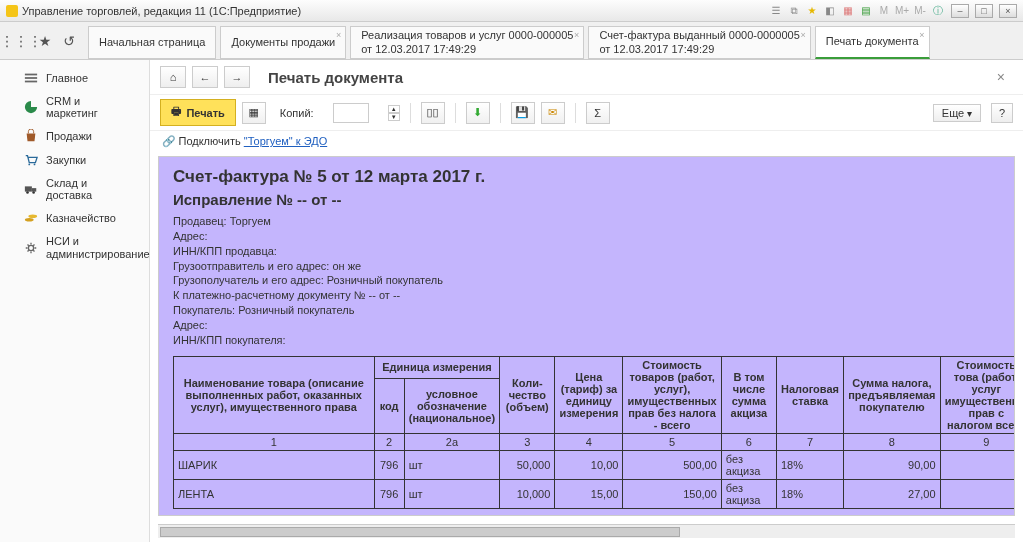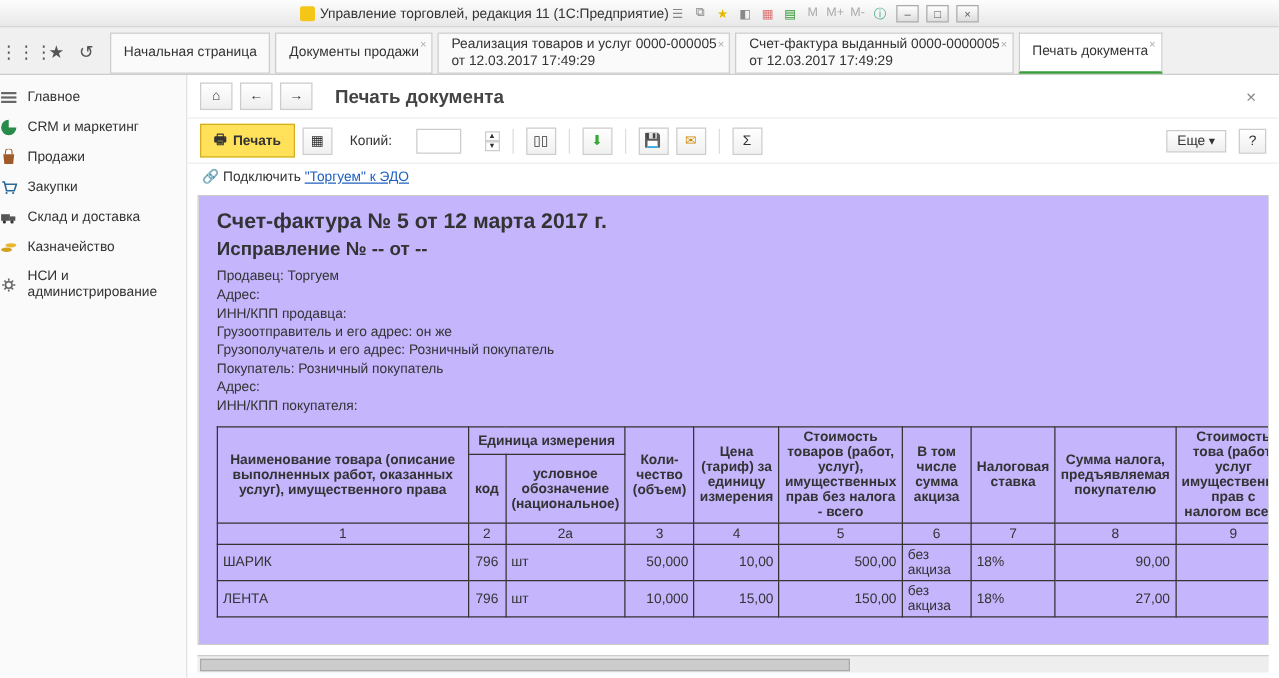--- a/index.html
+++ b/index.html
@@ -1,31 +1,31 @@
 <!DOCTYPE html>
 <html><head>
 <meta charset="utf-8">
 <style>
 *{box-sizing:border-box;margin:0;padding:0;font-family:Arial,sans-serif;font-size:11px;color:#333}
 body{background:#f5f5f5;width:1023px;height:542px;overflow:hidden;position:relative}
-.titlebar{height:22px;background:linear-gradient(#fdfdfd,#e8e8e8);border-bottom:1px solid #ccc;display:flex;align-items:center;padding:0 6px;justify-content:center}
+.titlebar{height:22px;background:linear-gradient(#fdfdfd,#e8e8e8);border-bottom:1px solid #ccc;display:flex;align-items:center;padding:0 6px;justify-content:space-between}
 .titlebar-left{display:flex;align-items:center;gap:4px}
 .titlebar-ico{width:12px;height:12px;background:#f5c518;border-radius:2px}
 .titlebar-right{display:flex;gap:4px;align-items:center}
 .titlebar-right span{width:14px;height:14px;display:flex;align-items:center;justify-content:center;font-size:10px;color:#888}
 .winbtn{width:18px;height:14px;border:1px solid #aaa;background:linear-gradient(#fff,#ddd);display:flex;align-items:center;justify-content:center;font-size:9px;color:#555;margin-left:2px}
 .tabstrip{height:38px;background:#f0f0f0;border-bottom:1px solid #ccc;display:flex;align-items:stretch;padding-left:4px}
 .tabtools{display:flex;align-items:center;gap:6px;padding:0 8px}
 .tabtools div{width:18px;height:18px;display:flex;align-items:center;justify-content:center;font-size:14px;color:#555}
 .tab{border:1px solid #ccc;background:#fafafa;padding:4px 10px;margin:4px 2px 0 2px;min-width:110px;position:relative;display:flex;flex-direction:column;justify-content:center;font-size:10px;color:#555;line-height:1.2}
 .tab.active{background:#fff;border-bottom:2px solid #3a9d3a}
 .tab .x{position:absolute;top:3px;right:4px;font-size:9px;color:#aaa}
 .main{display:flex;height:calc(542px - 22px - 38px)}
 .sidebar{width:150px;background:#fafafa;border-right:1px solid #ddd;padding:6px 0}
-.sb-item{display:flex;align-items:center;gap:8px;padding:5px 0;color:#444;cursor:pointer}
+.sb-item{display:flex;align-items:center;gap:8px;padding:5px 24px;color:#444;cursor:pointer}
 .sb-item svg{width:14px;height:14px;flex:0 0 14px}
 .content{flex:1;background:#fff;display:flex;flex-direction:column;overflow:hidden}
 .docpath{display:flex;align-items:center;padding:6px 10px;gap:6px}
 .navbtn{width:26px;height:22px;border:1px solid #ccc;background:linear-gradient(#fff,#eee);display:flex;align-items:center;justify-content:center;font-size:11px}
 .doctitle{font-size:15px;font-weight:bold;margin-left:12px;color:#444}
 .closex{margin-left:auto;color:#888;font-size:14px;padding-right:8px}
 .toolbar{display:flex;align-items:center;gap:6px;padding:4px 10px;border-top:1px solid #eee;border-bottom:1px solid #eee}
 .printbtn{background:#ffe15a;border:1px solid #d4b020;padding:3px 10px;display:flex;align-items:center;gap:5px;font-weight:bold;color:#5a4a00}
 .tbtn{width:24px;height:22px;border:1px solid #ccc;background:linear-gradient(#fff,#f0f0f0);display:flex;align-items:center;justify-content:center}
 .copies{display:flex;align-items:center;gap:19px;margin-left:8px}
@@ -199,20 +199,21 @@
 
     <div class="docarea">
       <div class="h1">Счет-фактура № 5 от 12 марта 2017 г.</div>
       <div class="h2">Исправление № -- от --</div>
       <div class="meta">
         <div>Продавец: Торгуем</div>
         <div>Адрес:</div>
         <div>ИНН/КПП продавца:</div>
         <div>Грузоотправитель и его адрес: он же</div>
         <div>Грузополучатель и его адрес: Розничный покупатель</div>
+        <div>К платежно-расчетному документу № -- от --</div>
         <div>Покупатель: Розничный покупатель</div>
         <div>Адрес:</div>
         <div>ИНН/КПП покупателя:</div>
       </div>
 
       <table class="inv">
         <tbody>
             <tr>
           <th rowspan="2" style="width:200px">Наименование товара (описание выполненных работ, оказанных услуг), имущественного права</th>
           <th colspan="2">Единица измерения</th>

